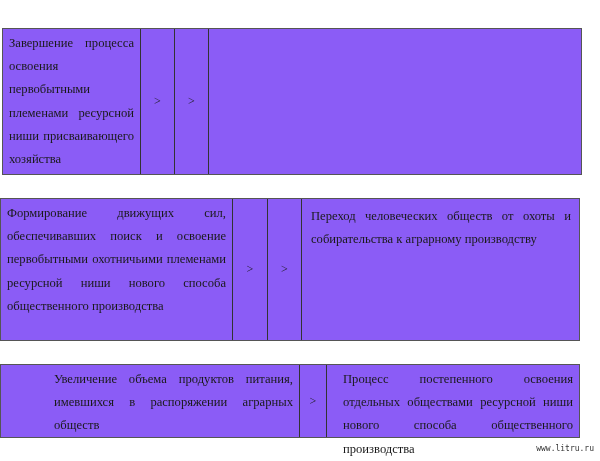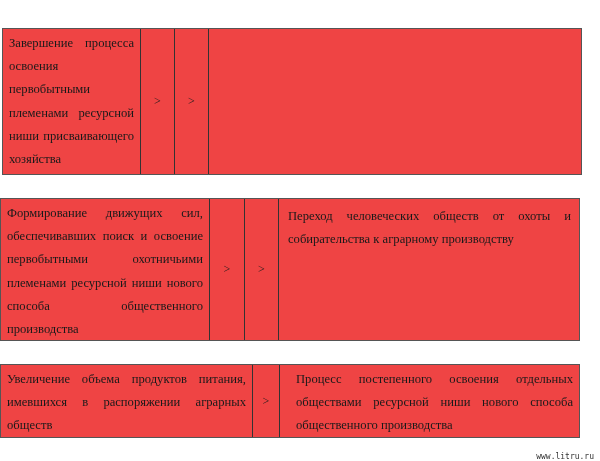--- a/index.html
+++ b/index.html
@@ -1,41 +1,41 @@
 <!DOCTYPE html>
 <html><head>
 <meta charset="utf-8">
 <style>
   html, body { margin:0; padding:0; background:#ffffff; }
   body { width:600px; height:461px; position:relative; overflow:hidden;
          font-family:"Liberation Serif","DejaVu Serif",serif; color:#1a1a1a; }
-  .row { position:absolute; display:flex; border:1.5px solid #555; box-sizing:border-box; background:#ef4444; }
+  .row { position:absolute; display:flex; border:1.5px solid #555; box-sizing:border-box; background:#8b5cf6; }
   .cell { box-sizing:border-box; padding:3px 6px 0 6px; font-size:12.6px; line-height:23.2px;
           text-align:justify; hyphens:manual; }
   .cell.last { border-right:none; }
   .arrow { box-sizing:border-box; display:flex; align-items:center; justify-content:center;
            font-size:12px; border-left:1.5px solid #333; border-right:1.5px solid #333; }
-  .wm { position:absolute; right:6px; bottom:0; font-family:"DejaVu Sans Mono",monospace;
+  .wm { position:absolute; right:6px; bottom:8px; font-family:"DejaVu Sans Mono",monospace;
         font-size:8px; color:#333; }
 </style>
 </head>
 <body>
 
 <div class="row" style="left:2px; top:28px; width:580px; height:147px;">
   <div class="cell" style="width:138px; border-right:1.5px solid #333;">Завершение процесса освоения первобытными племенами ресурсной ниши присваивающего хозяйства</div>
   <div class="arrow" style="width:34px; border-left:none;">&gt;</div>
   <div class="arrow" style="width:34px; border-left:none;">&gt;</div>
 </div>
 
 <div class="row" style="left:0px; top:198px; width:580px; height:143px;">
-  <div class="cell" style="width:209px; border-right:1.5px solid #333;">Формирование движущих сил, обеспечивавших поиск и освоение первобытными охотничьими племенами ресурсной ниши нового способа общественного производства</div>
+  <div class="cell" style="width:232px; border-right:1.5px solid #333;">Формирование движущих сил, обеспечивавших поиск и освоение первобытными охотничьими племенами ресурсной ниши нового способа общественного производства</div>
   <div class="arrow" style="width:35px; border-left:none;">&gt;</div>
   <div class="arrow" style="width:34px; border-left:none;">&gt;</div>
   <div class="cell last" style="flex:1; padding-left:9px; padding-right:8px; padding-top:6px;">Переход человеческих обществ от охоты и собирательства к аграрному производству</div>
 </div>
 
 <div class="row" style="left:0px; top:364px; width:580px; height:74px;">
-  <div class="cell" style="width:252px; border-right:1.5px solid #333;">Увеличение объема продуктов питания, имевшихся в распоряжении аграрных обществ</div>
+  <div class="cell" style="width:252px; border-right:1.5px solid #333;margin-left:47px;">Увеличение объема продуктов питания, имевшихся в распоряжении аграрных обществ</div>
   <div class="arrow" style="width:27px; border-left:none;">&gt;</div>
   <div class="cell last" style="flex:1; padding-left:16px;">Процесс постепенного освоения отдельных обществами ресурсной ниши нового способа общественного производства</div>
 </div>
 
 <div class="wm">www.litru.ru</div>
 
 </body></html>

